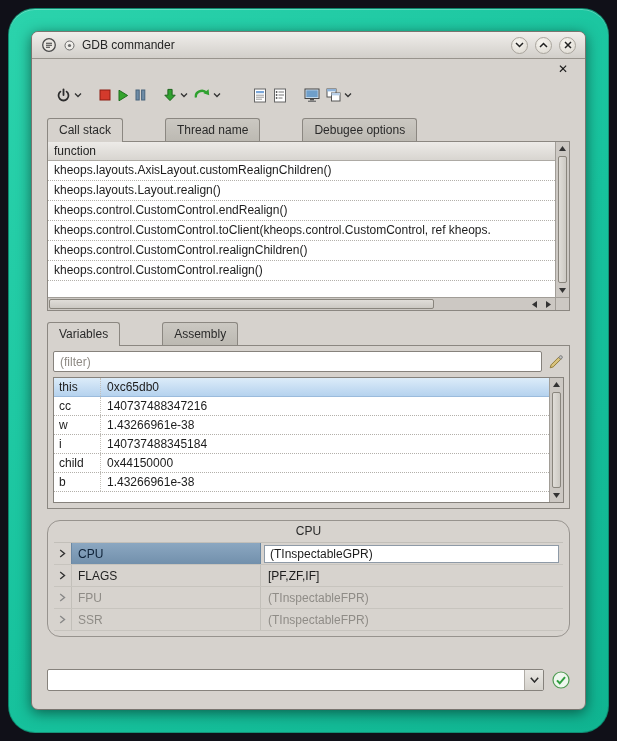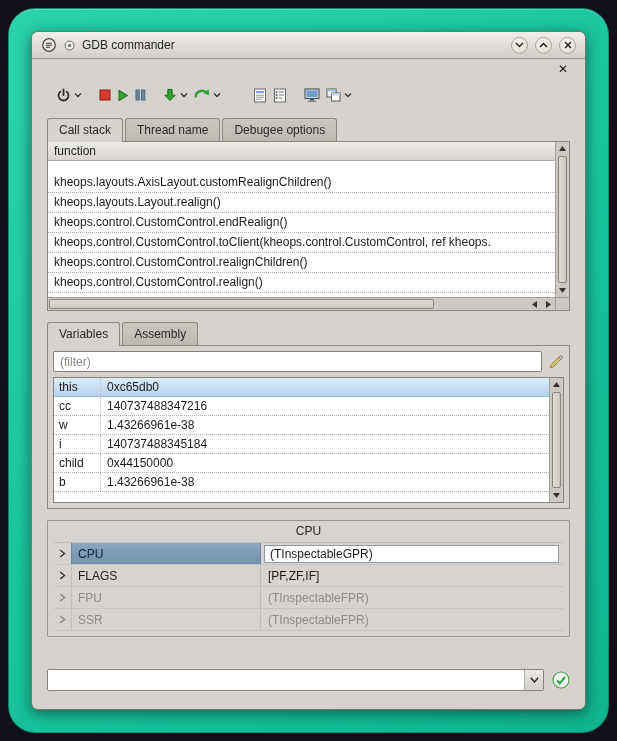--- a/index.html
+++ b/index.html
@@ -42,38 +42,38 @@
   
   .wbody { flex:1; display:flex; flex-direction:column; padding:0 15px 18px; min-height:0; }
   .dockbar { height:19px; display:flex; align-items:center; justify-content:flex-end; }
   .dock-close { font-weight:bold; font-size:12px; color:#171717; padding:0 2px; cursor:default; }
   
   .toolbar { display:flex; align-items:center; height:28px; margin:3px 0 9px 6px; }
   .tbtn { background:none; border:none; height:24px; display:flex; align-items:center; gap:3px; padding:0 3px; }
   .ic { display:flex; align-items:center; }
   .tsep { width:11px; } .tsepw { width:26px; }
   
-  .tabs { display:flex; align-items:flex-end; position:relative; z-index:2; }
+  .tabs { display:flex; align-items:flex-end; position:relative; z-index:2;gap:40px; }
   .tab {
     padding:4px 11px; border:1px solid #8b8781; border-bottom:none;
     border-radius:3px 3px 0 0; margin-right:2px; color:#2a2a2a;
     background:linear-gradient(#cbc8c2,#bcb9b2);
   }
   .tab.active { background:#d6d2cd; padding-bottom:5px; margin-bottom:-1px; }
   
   .callstack {
     border:1px solid #8b8781; background:#fff; height:170px;
     display:grid; grid-template-columns:1fr 14px; grid-template-rows:19px 1fr 13px;
   }
   .cs-header {
     grid-column:1; grid-row:1;
     background:linear-gradient(#edebe8,#d8d5d0);
     border-bottom:1px solid #adaaa4; padding:2px 6px; color:#222;
   }
-  .cs-rows { grid-column:1; grid-row:2; overflow:hidden;margin-top:12px; }
+  .cs-rows { grid-column:1; grid-row:2; overflow:hidden; }
   .cs-row { height:20px; line-height:19px; padding:0 6px; border-bottom:1px dotted #b3b0aa; white-space:nowrap; overflow:hidden; }
   .vscroll { background:#ccc8c3; border-left:1px solid #a19d97; display:flex; flex-direction:column; }
   .cs-vscroll { grid-column:2; grid-row:1 / span 2; }
   .sbtn { height:13px; display:grid; place-items:center; background:none; border:none; }
   .vthumb { flex:1; margin:1px 2px; background:linear-gradient(90deg,#e0ddd8,#ccc9c3); border:1px solid #89857d; border-radius:2px; }
   .hscroll { grid-column:1; grid-row:3; background:#ccc8c3; border-top:1px solid #a19d97; display:flex; align-items:stretch; }
   .hthumb { width:76%; margin:1px; background:linear-gradient(#e0ddd8,#ccc9c3); border:1px solid #89857d; border-radius:2px; }
   .hspacer { flex:1; }
   .hbtn { width:14px; display:grid; place-items:center; background:none; border:none; }
   .corner { grid-column:2; grid-row:3; background:#ccc8c3; border-left:1px solid #a19d97; border-top:1px solid #a19d97; }
@@ -89,21 +89,21 @@
   .vartable { margin-top:5px; flex:1; background:#fff; border:1px solid #86827c; position:relative; overflow:hidden; padding-right:14px; }
   .vt-header { display:flex; height:18px; background:linear-gradient(#edebe8,#d8d5d0); border-bottom:1px solid #adaaa4; }
   .vt-h-name { width:47px; padding:1px 5px; border-right:1px solid #b4b1ab; color:#222; }
   .vt-h-value { flex:1; padding:1px 6px; color:#222; }
   .vt-row { display:flex; height:19px; border-bottom:1px dotted #b3b0aa; }
   .vt-row.selected { background:linear-gradient(#dcecf9,#b5d2ee); border-bottom:1px solid #9bbbdc; }
   .vt-name { width:47px; padding:2px 5px; border-right:1px dotted #c4c1bb; white-space:nowrap; }
   .vt-value { flex:1; padding:2px 6px; white-space:nowrap; overflow:hidden; }
   .vt-vscroll { position:absolute; right:0; top:0; bottom:0; width:14px; }
   
-  .cpugroup { margin-top:11px; border:1px solid #97938e; border-radius:1px; background:#d7d3ce; padding:3px 6px 5px; }
+  .cpugroup { margin-top:11px; border:1px solid #97938e; border-radius:13px; background:#d7d3ce; padding:3px 6px 5px; }
   .cpu-title { text-align:center; margin-bottom:4px; color:#2a2a2a; }
   .cpu-grid { border-top:1px solid #c2bfb9; }
   .cpu-row { display:grid; grid-template-columns:17px 190px 1fr; align-items:center; height:22px; border-bottom:1px solid #c7c4be; }
   .expander { background:none; border:none; display:grid; place-items:center; height:100%; }
   .cpu-name { height:100%; display:flex; align-items:center; padding:0 6px; border-left:1px solid #c2bfb9; border-right:1px solid #c2bfb9; color:#1f1f1f; }
   .cpu-row.selected .cpu-name { background:linear-gradient(#8ba7c1,#7290ac); border-color:#6b88a3; color:#0e2238; }
   .cpu-value { padding:0 7px; white-space:nowrap; overflow:hidden; }
   .cpu-value.field { margin:1px 4px 1px 3px; padding:0 5px; background:#fff; border:1px solid #8e9aa7; height:18px; display:flex; align-items:center; }
   .cpu-row.dim .cpu-name, .cpu-row.dim .cpu-value { color:#8f8c87; }
   

